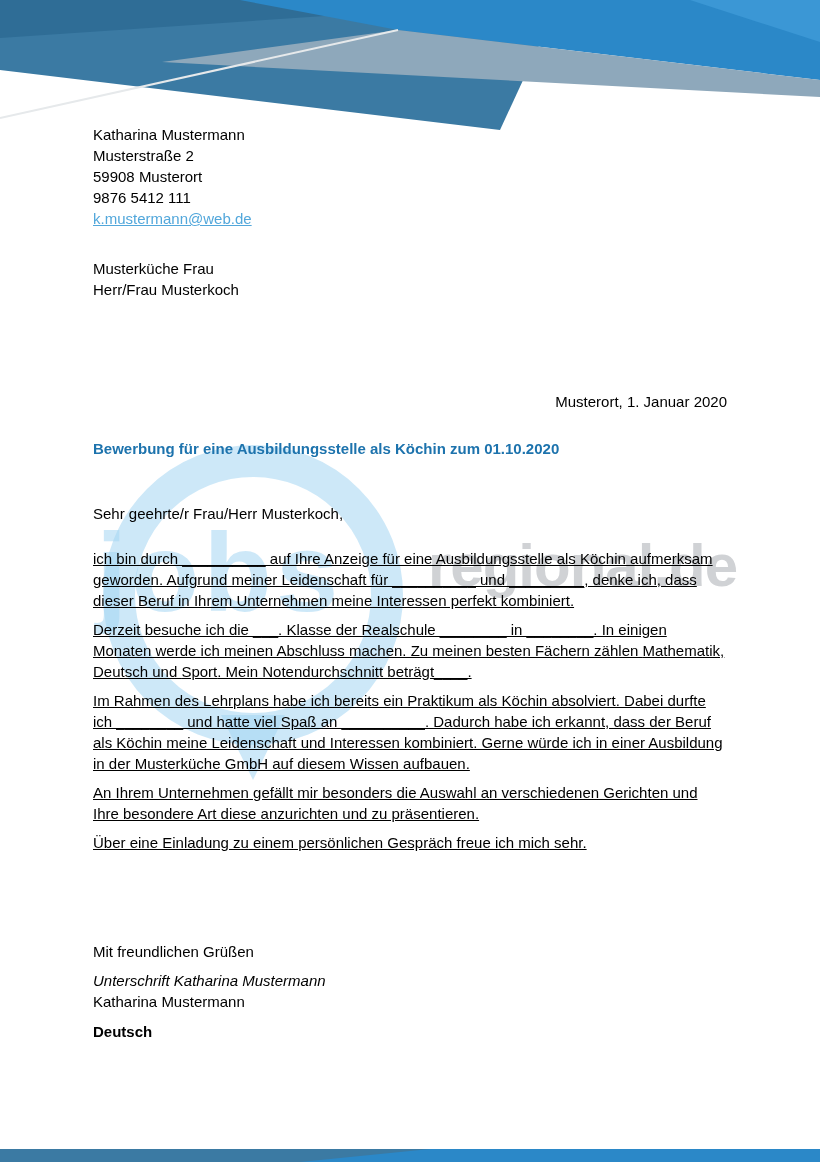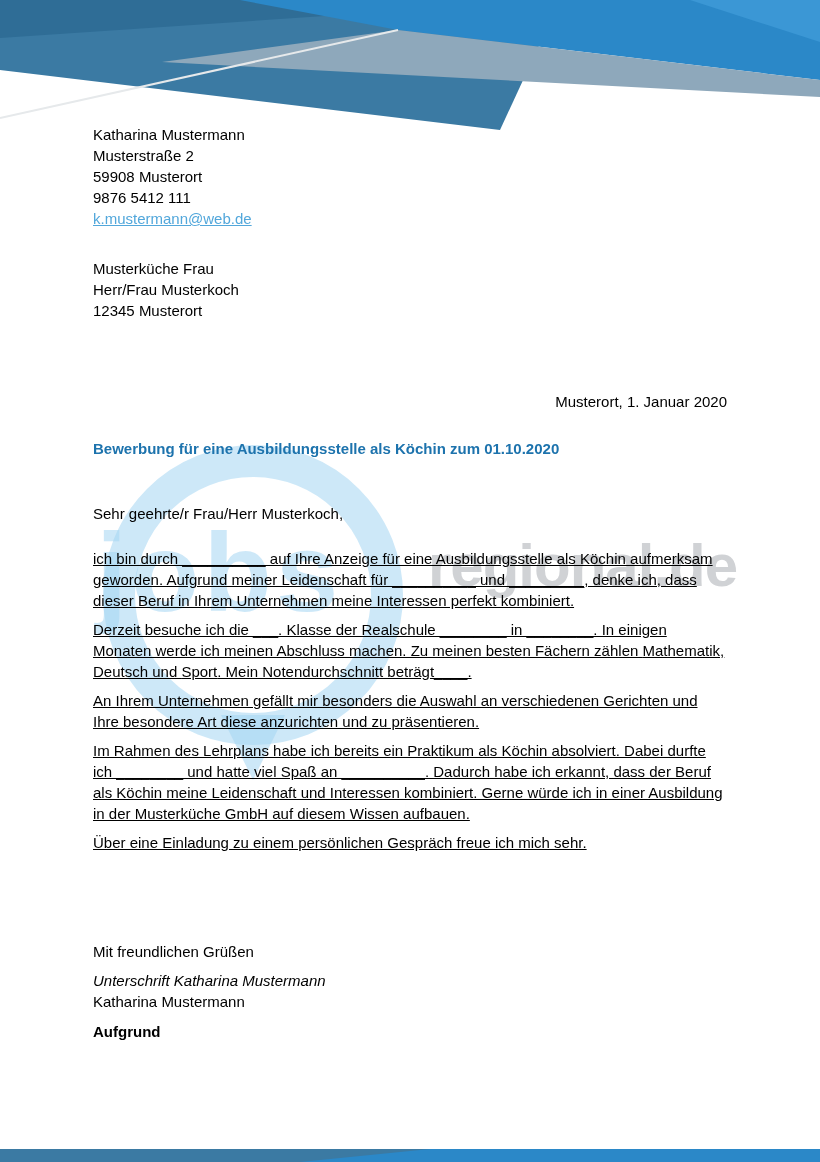--- a/index.html
+++ b/index.html
@@ -63,42 +63,41 @@
     <div>Katharina Mustermann</div>
     <div>Musterstraße 2</div>
     <div>59908 Musterort</div>
     <div>9876 5412 111</div>
     <div><a class="email">k.mustermann@web.de</a></div>
   </div>
 
   <div class="blk recipient">
     <div>Musterküche Frau</div>
     <div>Herr/Frau Musterkoch</div>
-    <div>12345 Musterort</div>
   </div>
 
   <div class="blk dateline">Musterort, 1. Januar 2020</div>
 
   <div class="blk subject">Bewerbung für eine Ausbildungsstelle als Köchin zum 01.10.2020</div>
 
   <div class="blk salutation">Sehr geehrte/r Frau/Herr Musterkoch,</div>
 
   <div class="blk bodytext">
     <p>ich bin durch __________ auf Ihre Anzeige für eine Ausbildungsstelle als Köchin aufmerksam geworden. Aufgrund meiner Leidenschaft für __________ und _________, denke ich, dass dieser Beruf in Ihrem Unternehmen meine Interessen perfekt kombiniert.</p>
     <p><span>Derzeit besuche ich die ___. Klasse der Realschule ________ in ________. In einigen Monaten werde ich meinen Abschluss machen. Zu meinen besten Fächern zählen </span><span class="u">Mathematik, Deutsch</span><span> und </span><span class="u">Sport</span><span>. Mein Notendurchschnitt beträgt____.</span></p>
+    <p>Im Rahmen des Lehrplans habe ich bereits ein Praktikum als Köchin absolviert. Dabei durfte ich ________ und hatte viel Spaß an __________. Dadurch habe ich erkannt, dass der Beruf als Köchin meine Leidenschaft und Interessen kombiniert. Gerne würde ich in einer Ausbildung in der Musterküche GmbH auf diesem Wissen aufbauen.</p>
     <p>An Ihrem Unternehmen gefällt mir besonders die Auswahl an verschiedenen Gerichten und Ihre besondere Art diese anzurichten und zu präsentieren.</p>
-    <p>Im Rahmen des Lehrplans habe ich bereits ein Praktikum als Köchin absolviert. Dabei durfte ich ________ und hatte viel Spaß an __________. Dadurch habe ich erkannt, dass der Beruf als Köchin meine Leidenschaft und Interessen kombiniert. Gerne würde ich in einer Ausbildung in der Musterküche GmbH auf diesem Wissen aufbauen.</p>
     <p>Über eine Einladung zu einem persönlichen Gespräch freue ich mich sehr.</p>
   </div>
 
   <div class="blk closing">
     <div>Mit freundlichen Grüßen</div>
     <div class="sig">Unterschrift Katharina Mustermann</div>
     <div>Katharina Mustermann</div>
-    <div class="anlagen">Aufgrund</div>
+    <div class="anlagen">Deutsch</div>
   </div>
 
   <svg class="ftr" width="820" height="13" viewBox="0 0 820 13">
     <rect x="0" y="0" width="820" height="13" style="fill:var(--header-blue-left,#3b7aa3)"></rect>
     <polygon points="300,13 430,0 820,0 820,13" style="fill:var(--header-azure,#2b88c8)"></polygon>
   </svg>
 
 </div>
 
 </body></html>

